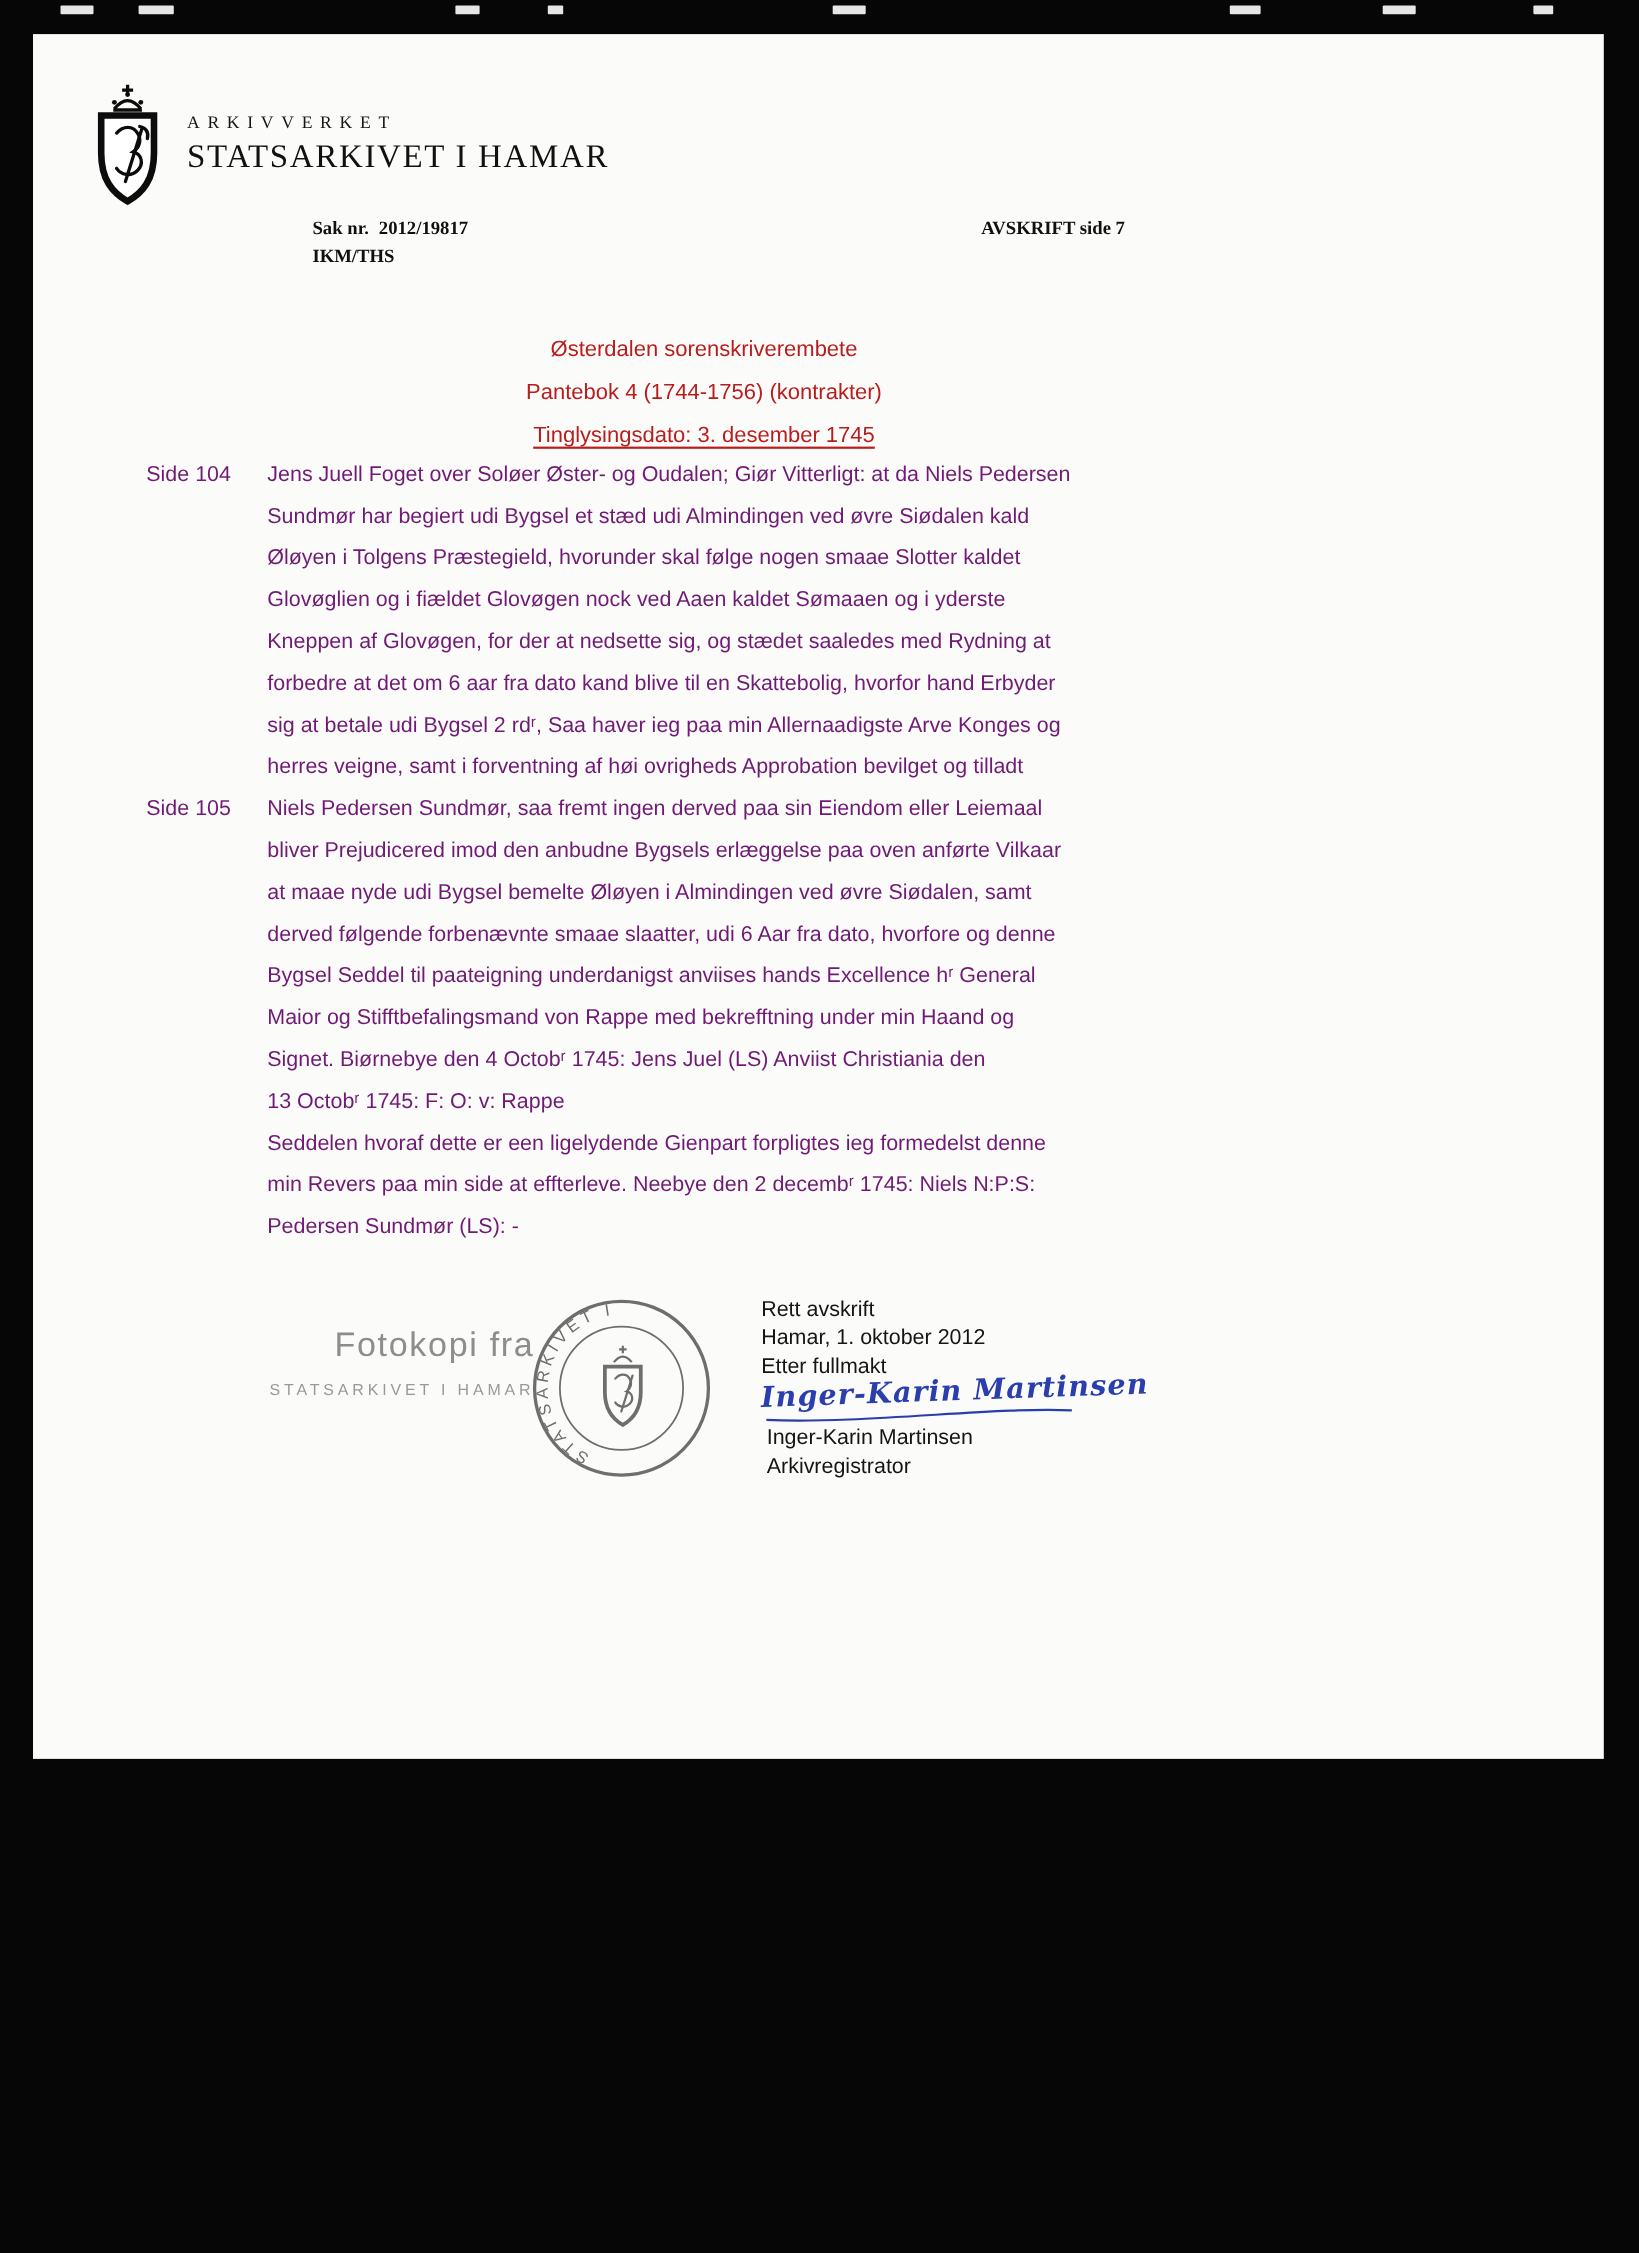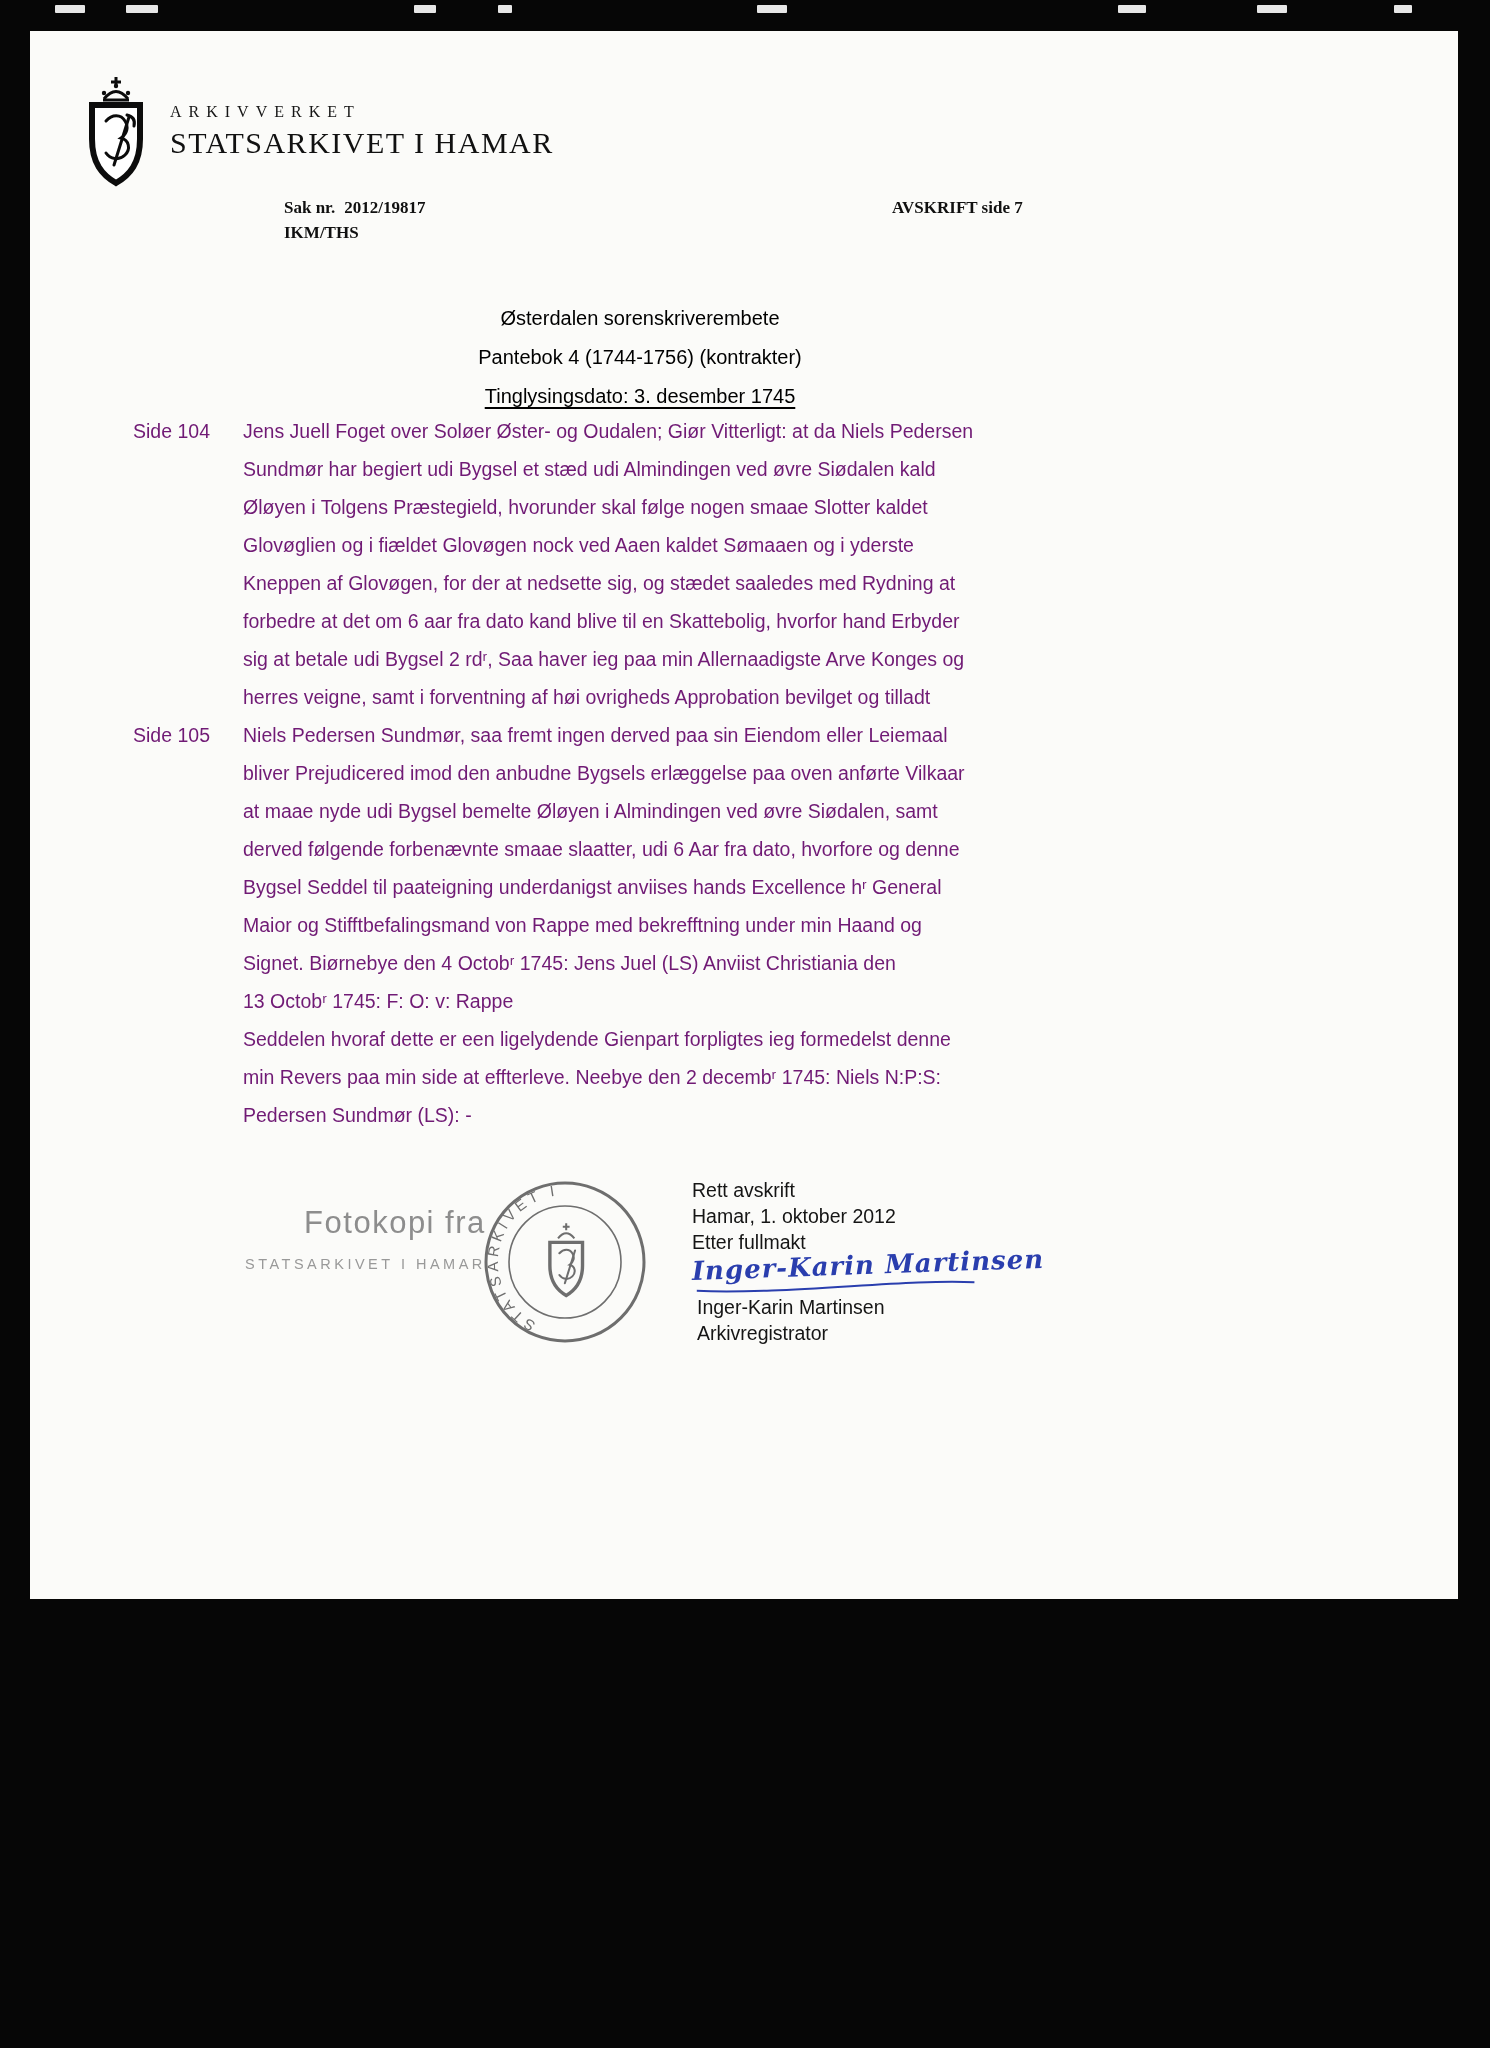--- a/index.html
+++ b/index.html
@@ -22,21 +22,21 @@
     font-family:"Liberation Serif",serif;font-size:30px;letter-spacing:1.5px;
     color:#111;margin-top:5px;
   }
   .meta{
     font-family:"Liberation Serif",serif;font-weight:bold;font-size:17px;
     line-height:25px;color:#101010;
   }
   .meta .num{margin-left:9px;}
   
   .heading{
-    width:800px;text-align:center;font-size:20px;line-height:39px;color:#000000;
+    width:800px;text-align:center;font-size:20px;line-height:39px;color:#b91c1c;
   }
   .heading .u{text-decoration:underline;text-underline-offset:4px;}
   
   .docbody{font-size:19.5px;line-height:38px;color:#701a75;}
   .section{position:relative;}
   .side-label{position:absolute;left:0;top:0;white-space:nowrap;}
   .lines{margin-left:110px;width:830px;}
   .line{white-space:nowrap;}
   
   .fotokopi{color:#8d8d8d;text-align:right;}

